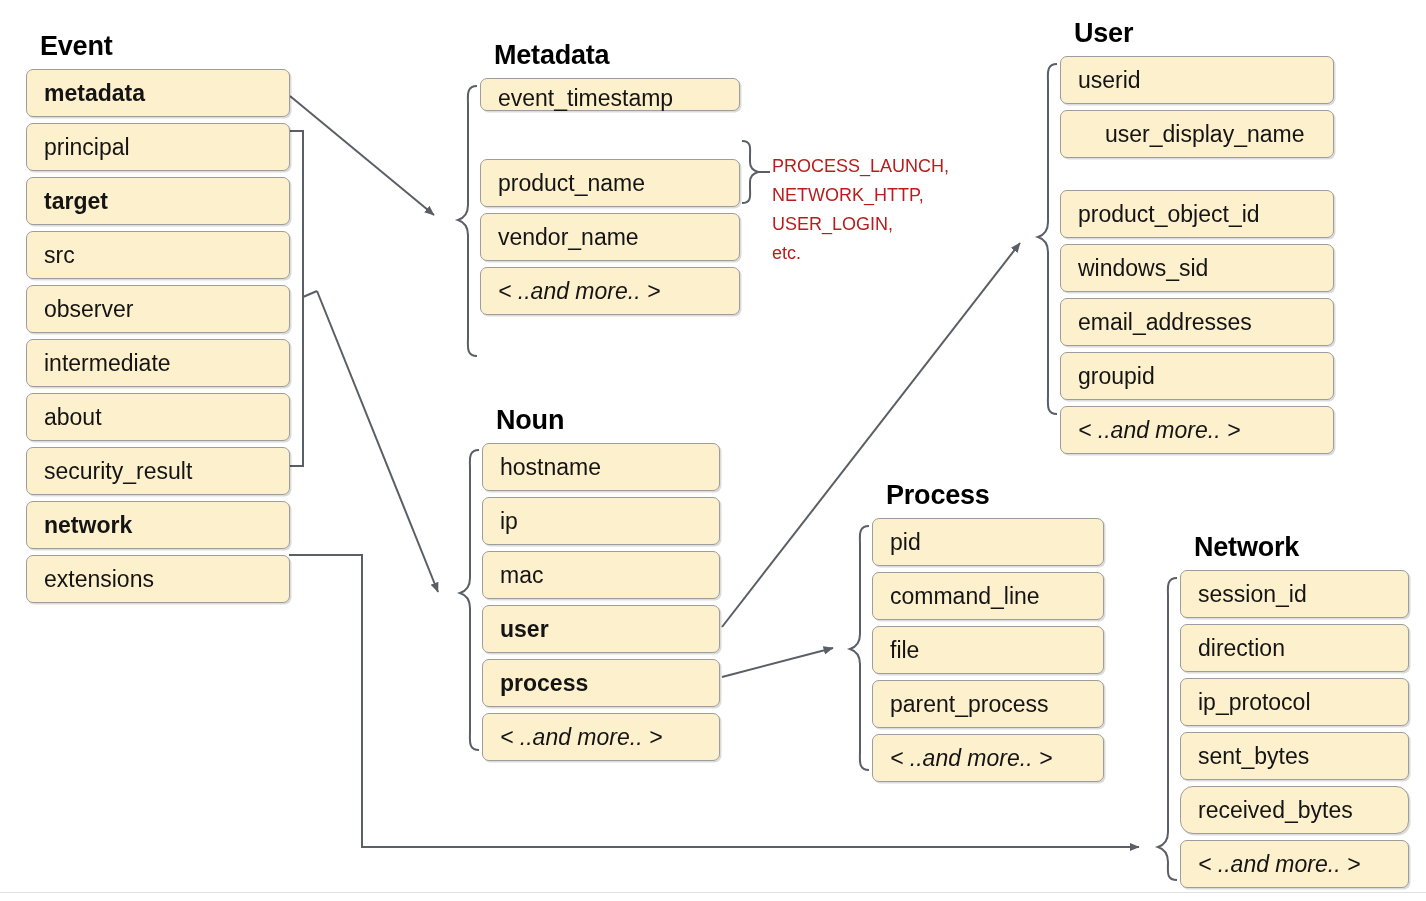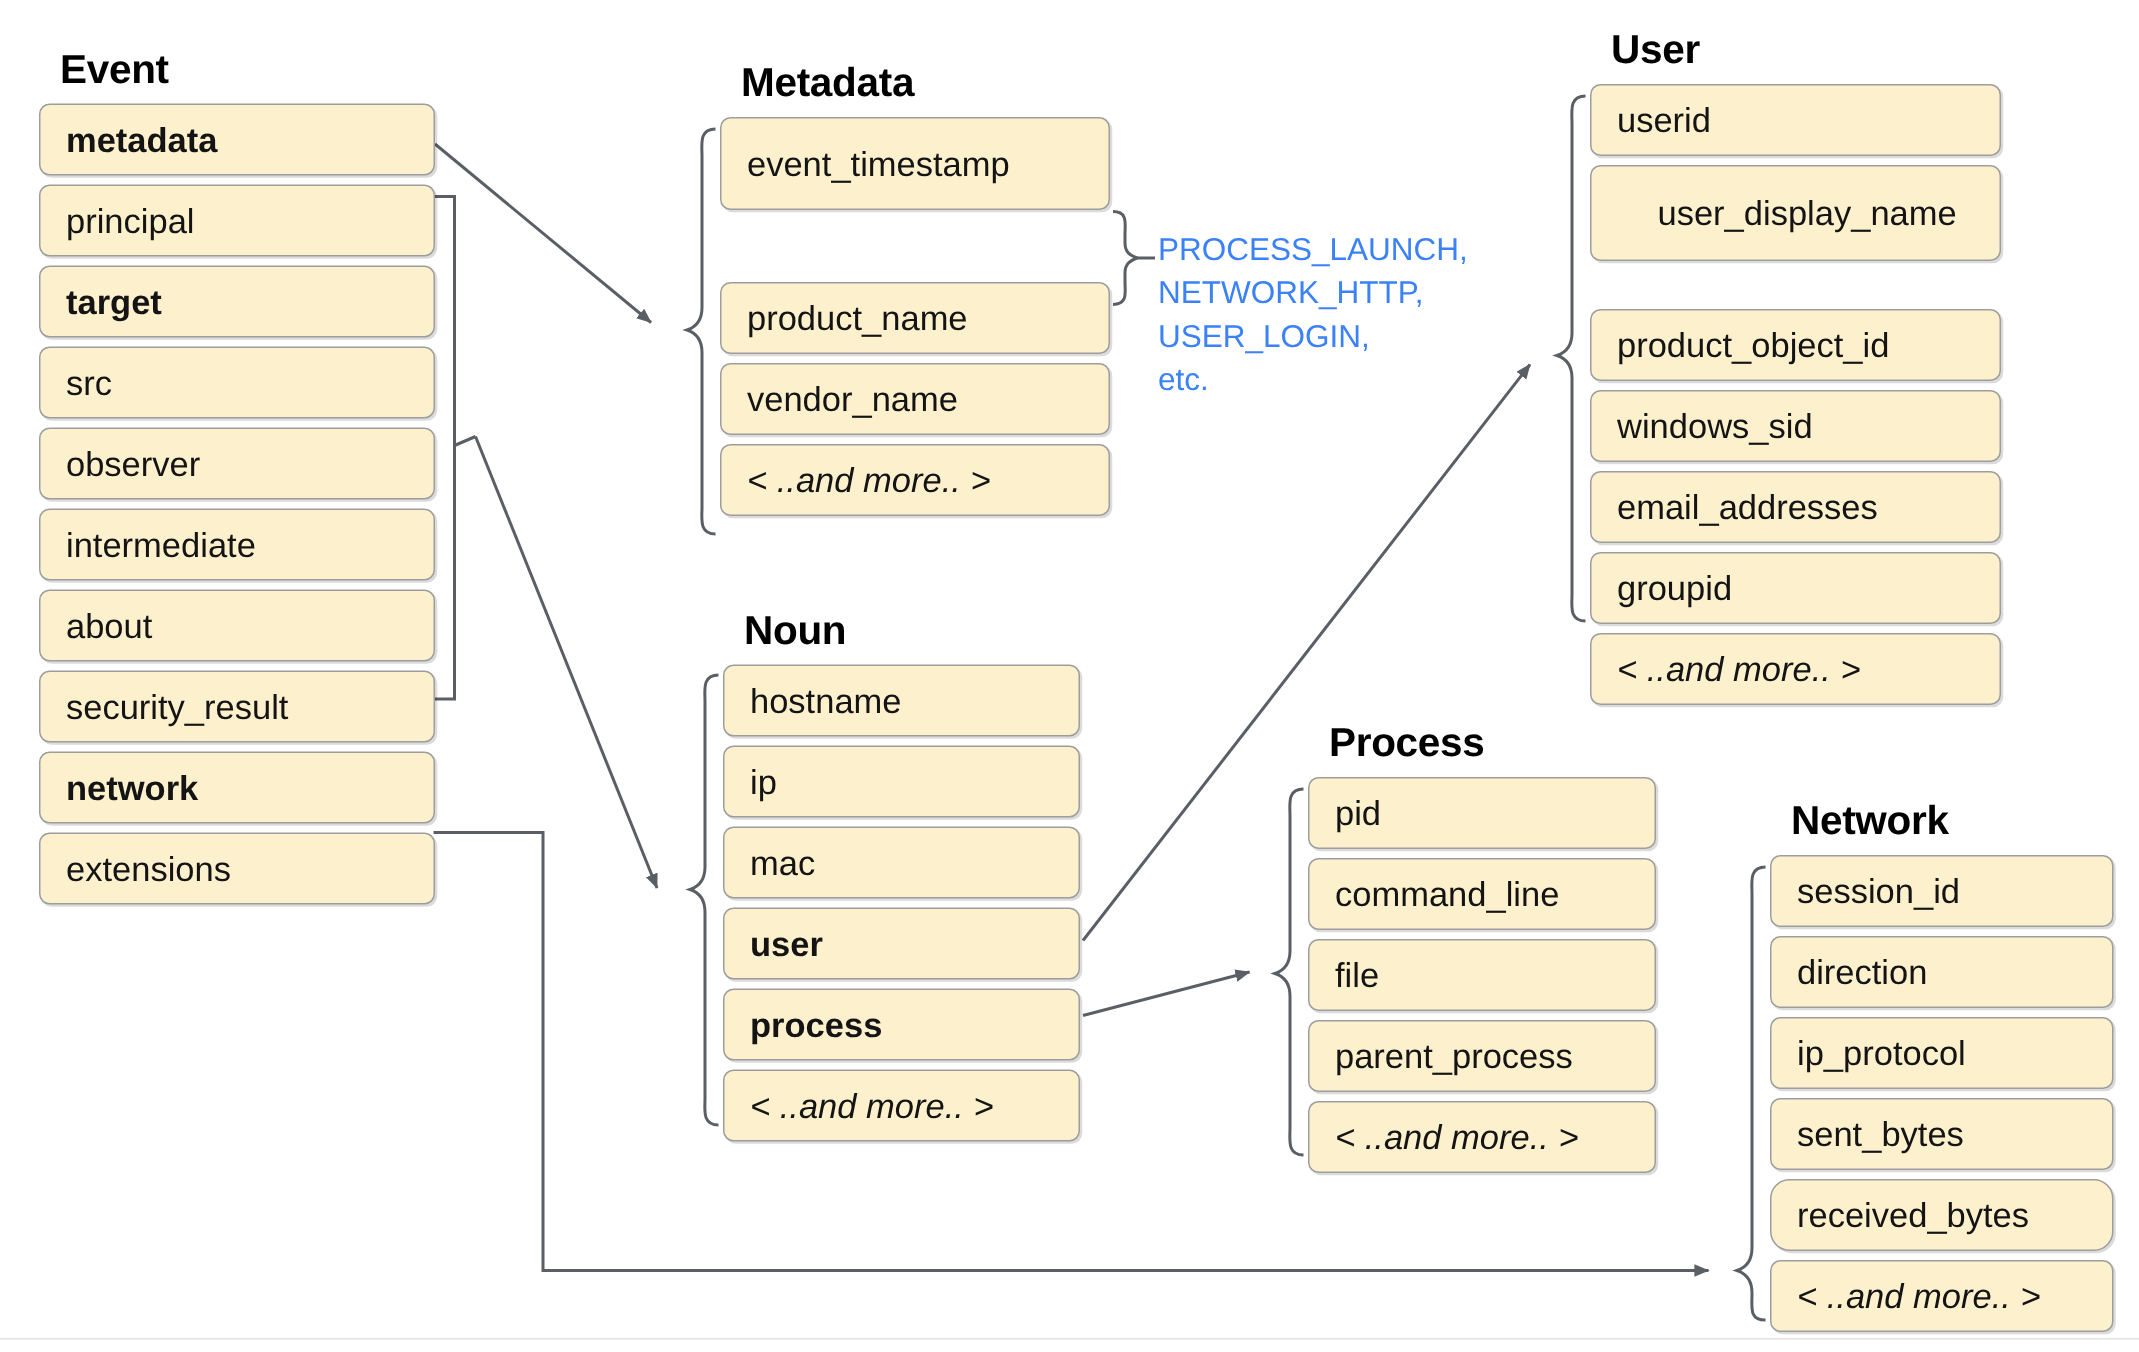--- a/index.html
+++ b/index.html
@@ -61,23 +61,23 @@
     white-space: nowrap;
   }
   .field.bold { font-weight: bold; }
   .field.more { font-style: italic; }
   .field:last-child { margin-bottom: 0; }
 
   
   .annotation {
     position: absolute;
     z-index: 3;
-    font-size: 21px;
+    font-size: 18px;
     line-height: 29px;
-    color: #3b82f6;
+    color: #b91c1c;
     white-space: pre-line;
   }
   .bottom-rule {
     position: absolute;
     left: 0;
     width: 1426px;
     height: 1px;
     background: #e2e2e2;
     z-index: 2;
   }
@@ -159,42 +159,42 @@
         </div>
         <div class="field" style="height: 48px;">
           <span>extensions</span>
         </div>
       </div>
   </div>
 
   <div class="group" id="g-metadata" style="left: 480px; top: 42px; width: 260px;">
     <div class="group-title">Metadata</div>
     <div class="fields" style="width: 260px;">
-        <div class="field" style="height: 62px;">
+        <div class="field" style="height: 33px; align-items: flex-end;">
           <span>event_timestamp</span>
         </div>
         <div class="field" style="height: 48px; margin-top: 48px;">
           <span>product_name</span>
         </div>
         <div class="field" style="height: 48px;">
           <span>vendor_name</span>
         </div>
         <div class="field more" style="height: 48px;">
           <span>&lt; ..and more.. &gt;</span>
         </div>
       </div>
   </div>
 
   <div class="group" id="g-user" style="left: 1060px; top: 20px; width: 274px;">
     <div class="group-title">User</div>
     <div class="fields" style="width: 274px;">
         <div class="field" style="height: 48px;">
           <span>userid</span>
         </div>
-        <div class="field" style="height: 64px; padding-left: 44px;">
+        <div class="field" style="height: 48px; padding-left: 44px;">
           <span>user_display_name</span>
         </div>
         <div class="field" style="height: 48px; margin-top: 32px;">
           <span>product_object_id</span>
         </div>
         <div class="field" style="height: 48px;">
           <span>windows_sid</span>
         </div>
         <div class="field" style="height: 48px;">
           <span>email_addresses</span>

